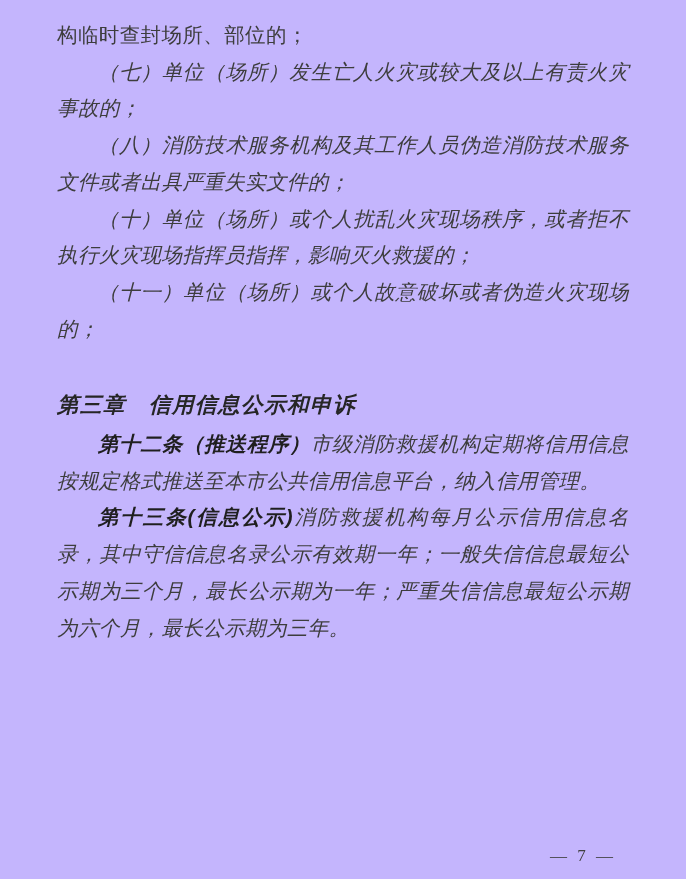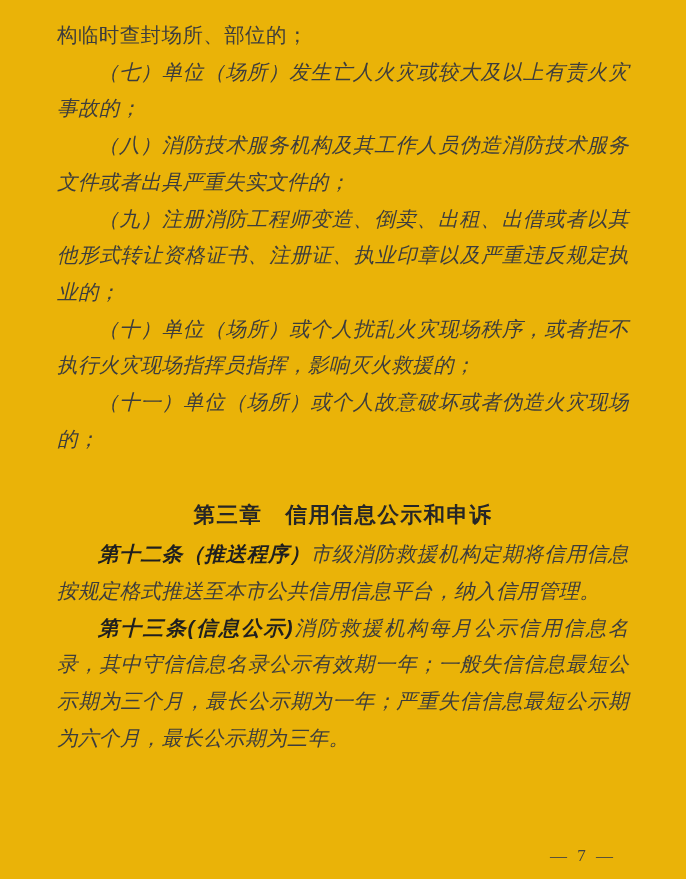--- a/index.html
+++ b/index.html
@@ -4,21 +4,21 @@
 <style>
   html, body {
     margin: 0;
     padding: 0;
     background: #ffffff;
   }
   .page {
     position: relative;
     width: 686px;
     height: 879px;
-    background: #eab308;
+    background: #c4b5fd;
     font-family: "Liberation Serif", serif;
     overflow: hidden;
     box-sizing: border-box;
   }
   .doc-body {
     position: absolute;
     left: 57px;
     top: 17px;
     width: 572px;
   }
@@ -31,27 +31,27 @@
     word-break: break-all;
     color: #3d3d3d;
     letter-spacing: 0.4px;
   }
   .body-par.indent {
     text-indent: 2em;
     font-style: italic;
   }
   .chapter-heading {
     margin: 40px 0 2px 0;
-    text-align: center;
     font-family: "Liberation Sans", sans-serif;
     font-weight: bold;
     font-size: 21.5px;
     line-height: 36.7px;
     color: #262626;
     letter-spacing: 1.5px;
+    font-style: italic;
   }
   .lead {
     font-family: "Liberation Sans", sans-serif;
     font-weight: bold;
     color: #1f1f1f;
   }
   .page-number {
     position: absolute;
     right: 70px;
     bottom: 13px;
@@ -63,21 +63,20 @@
   }
 </style>
 </head>
 <body>
 
 <div class="page">
   <div class="doc-body" id="doc-body">
       <p class="body-par">构临时查封场所、部位的；</p>
       <p class="body-par indent">（七）单位（场所）发生亡人火灾或较大及以上有责火灾事故的；</p>
       <p class="body-par indent">（八）消防技术服务机构及其工作人员伪造消防技术服务文件或者出具严重失实文件的；</p>
-      <p class="body-par indent">（九）注册消防工程师变造、倒卖、出租、出借或者以其他形式转让资格证书、注册证、执业印章以及严重违反规定执业的；</p>
       <p class="body-par indent">（十）单位（场所）或个人扰乱火灾现场秩序，或者拒不执行火灾现场指挥员指挥，影响灭火救援的；</p>
       <p class="body-par indent">（十一）单位（场所）或个人故意破坏或者伪造火灾现场的；</p>
       <p class="chapter-heading">第三章　信用信息公示和申诉</p>
       <p class="body-par indent"><b class="lead">第十二条（推送程序）</b>市级消防救援机构定期将信用信息按规定格式推送至本市公共信用信息平台，纳入信用管理。</p>
       <p class="body-par indent"><b class="lead">第十三条(信息公示)</b>消防救援机构每月公示信用信息名录，其中守信信息名录公示有效期一年；一般失信信息最短公示期为三个月，最长公示期为一年；严重失信信息最短公示期为六个月，最长公示期为三年。</p>
     </div>
   <div class="page-number">— 7 —</div>
 </div>
 
 </body></html>

